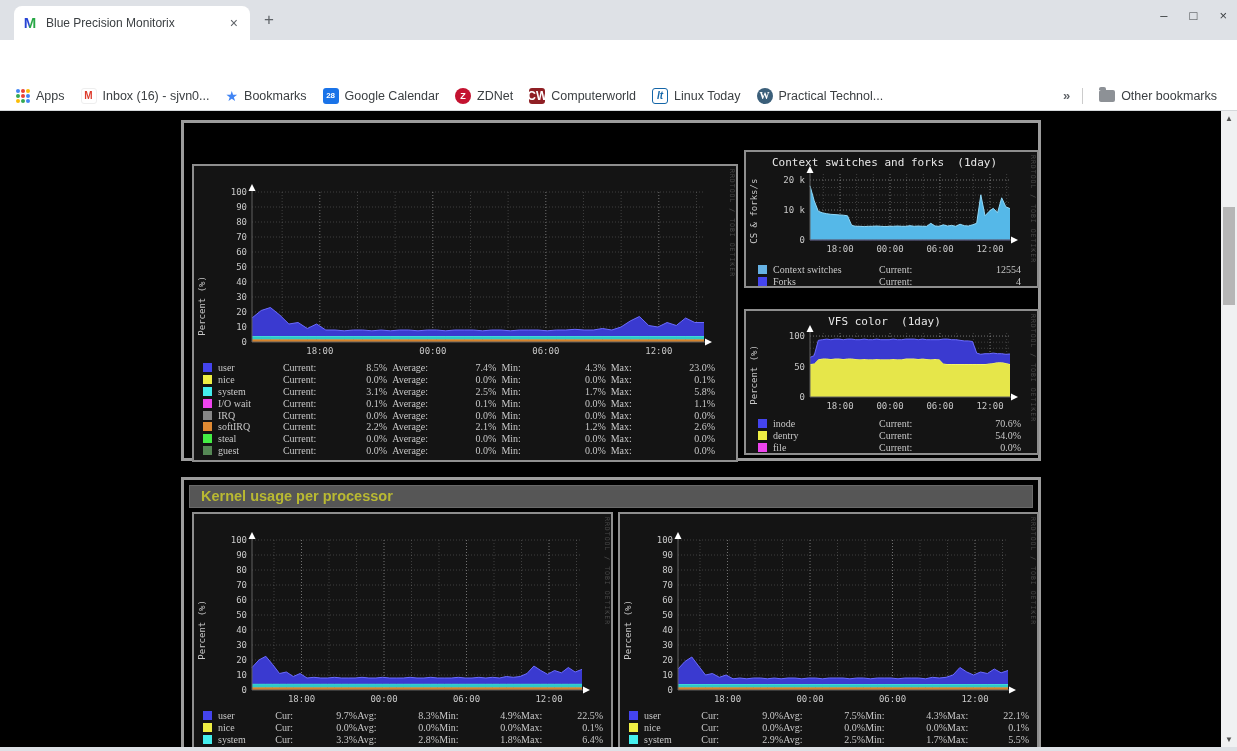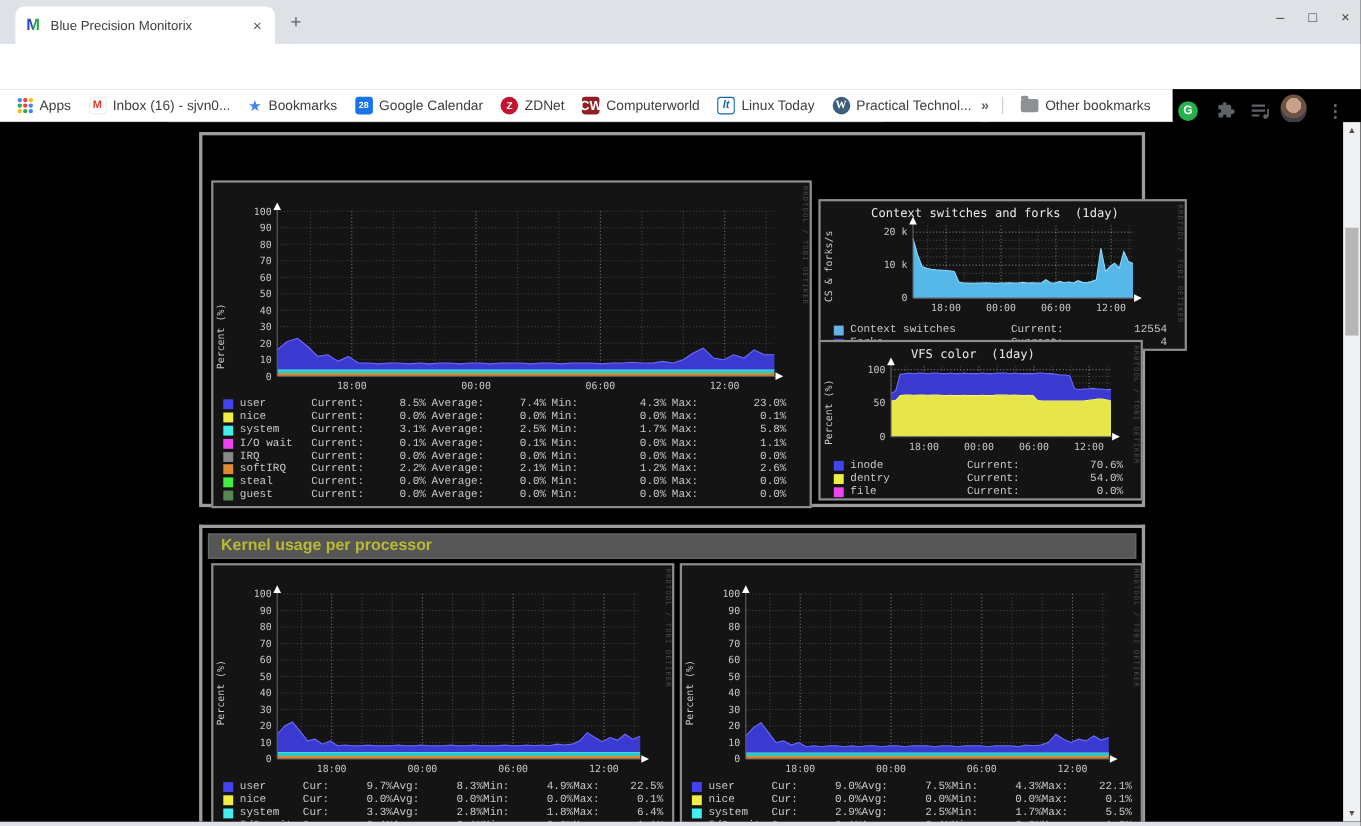--- a/index.html
+++ b/index.html
@@ -27,21 +27,21 @@
     color:#5f6368; font-size:9px; line-height:11px; text-align:center; font-style:italic;
     font-family:"Liberation Serif", serif; flex:none; }
   #url-text { margin-left:10px; font-size:13.5px; white-space:nowrap; overflow:hidden; flex:1; }
   #url-text .host { color:#202124; }
   #url-text .rest { color:#5f6368; }
   #omni-star { color:#5f6368; font-size:15px; }
   .ext-icon { position:absolute; top:49px; width:24px; height:24px; display:flex;
     align-items:center; justify-content:center; font-size:12px; font-weight:bold; }
   .badge-sq { width:18px; height:18px; border-radius:4px; display:flex; align-items:center;
     justify-content:center; color:#fff; font-size:11px; font-weight:bold; }
-  #bookmarks-bar { position:absolute; left:0; top:81px; width:1066px; height:30px; background:#fff;
+  #bookmarks-bar { position:absolute; left:0; top:81px; width:1237px; height:30px; background:#fff;
     border-bottom:1px solid #d5d8db; display:flex; align-items:center; }
   .bm { display:flex; align-items:center; gap:6px; font-size:12.5px; color:#3c4043;
     margin-left:16px; white-space:nowrap; }
   .bm-ico { width:16px; height:16px; display:flex; align-items:center; justify-content:center;
     font-size:10px; font-weight:bold; border-radius:3px; flex:none; }
   #apps-grid { width:14px; height:14px; display:grid; grid-template-columns:repeat(3,4px);
     grid-template-rows:repeat(3,4px); gap:1px; }
   #apps-grid i { border-radius:50%; }
   .folder-ico { width:16px; height:12px; background:#8d9196; border-radius:2px; position:relative; }
   .folder-ico:before { content:""; position:absolute; left:0; top:-3px; width:7px; height:3px;
@@ -63,39 +63,39 @@
   .section { position:absolute; border:3px solid #9c9c9c; background:#000; }
   #section-1 { left:181px; top:9px; width:860px; height:341px; }
   #section-2 { left:181px; top:366px; width:860px; height:270px; border-bottom:none; }
   .section-header { position:absolute; left:5px; right:5px; top:5px; height:23px; background:#565656;
     border:1px solid #6a6a6a; }
   .section-header span { font-size:14.5px; font-weight:bold; color:#b9b932; line-height:21px;
     padding-left:11px; }
 
   .graph-panel { position:absolute; border:2px solid #8e8e8e; background:#141414; overflow:hidden; }
   #kernel-panel  { left:8px;  top:41px;  width:546px; height:298px; }
-  #context-panel { left:560px; top:58px; width:335px; height:138px; }
+  #context-panel { left:560px; top:27px; width:295px; height:138px; }
   #vfs-panel     { left:560px; top:186px; width:295px; height:146px; }
   #proc0-panel   { left:8px;  top:398px; width:421px; height:250px; }
   #proc1-panel   { left:434px; top:398px; width:421px; height:250px; }
   
   #section-2 #proc0-panel { left:8px; top:32px; }
   #section-2 #proc1-panel { left:434px; top:32px; }
 
   .g-title { position:absolute; left:0; right:14px; text-align:center; white-space:pre;
     color:#e8e8e8; font-family:"DejaVu Sans Mono", monospace; }
   #kernel-panel .g-title, #proc0-panel .g-title, #proc1-panel .g-title { top:7px; font-size:12px; }
   #context-panel .g-title, #vfs-panel .g-title { top:4px; font-size:11px; }
   .g-ylabel { position:absolute; left:3px; top:50%; transform:translateY(-62%) rotate(180deg);
     writing-mode:vertical-rl; font-family:"DejaVu Sans Mono", monospace; font-size:9px; color:#c8c8c8; }
   .g-plot { position:absolute; left:0; top:0; width:100%; height:100%; }
   .g-watermark { position:absolute; right:0px; top:3px; writing-mode:vertical-rl;
     font-family:"DejaVu Sans Mono", monospace; font-size:6.5px; letter-spacing:1px; color:#4a4a4a; }
 
-  .g-legend { position:absolute; font-family:Liberation Mono, monospace; font-size:10px;
+  .g-legend { position:absolute; font-family:Liberation Serif, serif; font-size:10px;
     color:#c8c8c8; }
   #kernel-panel .g-legend { left:9px; top:196px; right:16px; }
   #proc0-panel .g-legend, #proc1-panel .g-legend { left:9px; top:196px; right:8px; }
   #context-panel .g-legend { left:12px; top:112px; right:16px; }
   #vfs-panel .g-legend { left:12px; top:107px; right:16px; }
   .legend-row { display:flex; align-items:center; height:11.8px; white-space:pre; }
   .sw { width:9px; height:9px; margin-right:6px; flex:none; }
   .stat { display:flex; }
   .stat .v { flex:1; text-align:right; }
   .lg-wide .lname { width:66px; }  .lg-wide .stat { width:106px; margin-right:5px; }

